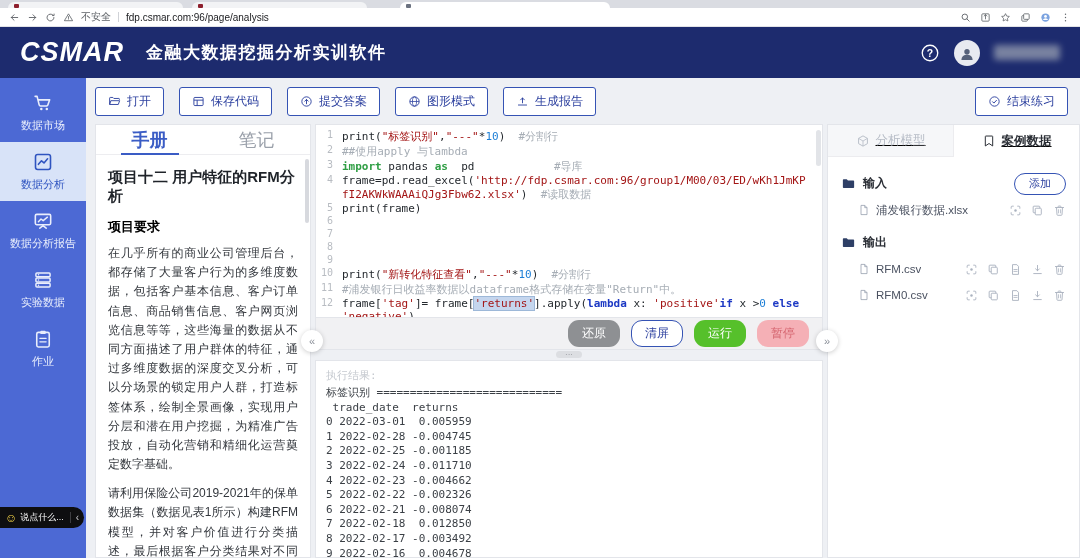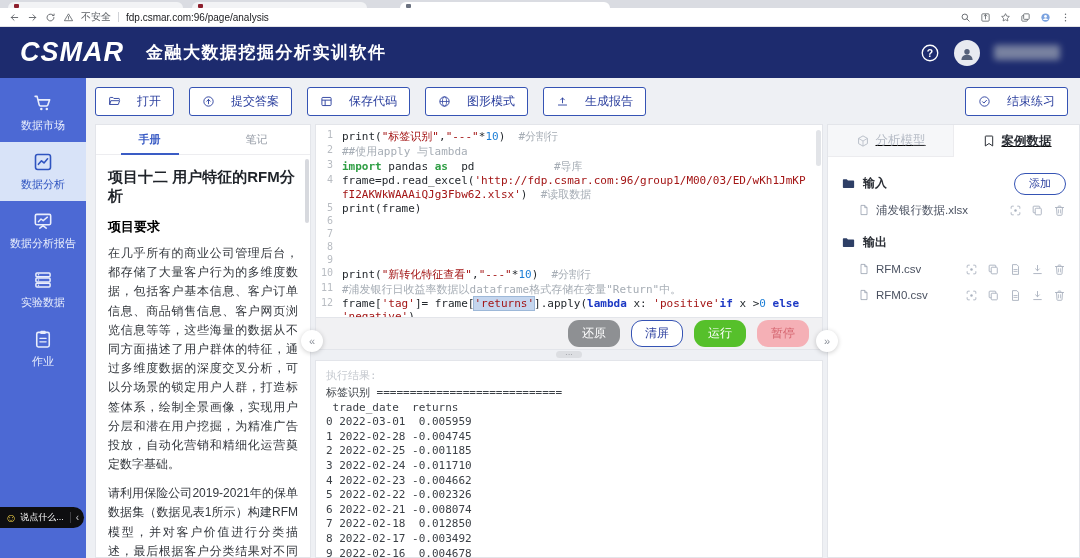--- a/index.html
+++ b/index.html
@@ -43,29 +43,29 @@
   .side-item.active { background:#d8e3f8; color:#2f54c0; }
 
   .chat { position:absolute; left:0; top:507px; height:21px; width:84px; background:#0e0e10; border-radius:0 11px 11px 0;
           display:flex; align-items:center; padding:0 5px; color:#fff; font-size:9px; z-index:30; cursor:pointer; }
   .smiley { color:#f8d648; font-size:12px; margin-right:3px; }
   .chat-txt { white-space:nowrap; overflow:hidden; }
   .chat-arrow { margin-left:auto; border-left:1px solid #3c3c40; padding-left:5px; font-size:10px; color:#cfcfd4; }
 
   
   .toolbar { position:absolute; top:84px; left:95px; right:12px; height:34px; display:flex; align-items:center; gap:15px; }
-  .tbtn { display:inline-flex; align-items:center; gap:16px; background:#fff; border:1px solid #3553b4; color:#2b3f9e;
+  .tbtn { display:inline-flex; align-items:center; gap:6px; background:#fff; border:1px solid #3553b4; color:#2b3f9e;
           font-size:12px; padding:5px 12px; border-radius:3px; cursor:pointer; font-family:inherit; }
   .tbtn .icn { width:13px; height:13px; color:#2b3f9e; }
   .tbtn-end { margin-left:auto; }
 
   
   .manual { position:absolute; top:124px; left:95px; width:216px; bottom:0; background:#fff; border:1px solid #e3e5ea; overflow:hidden; }
   .manual-tabs { height:30px; display:flex; border-bottom:1px solid #ededf0; }
-  .mtab { flex:1; display:flex; align-items:center; justify-content:center; font-size:11px; color:#9aa0aa; position:relative; cursor:pointer;text-align:right; }
+  .mtab { flex:1; display:flex; align-items:center; justify-content:center; font-size:18px; color:#9aa0aa; position:relative; cursor:pointer;text-align:right; }
   .mtab.active { color:#3a5cc5; font-weight:bold; }
   .mtab.active:after { content:""; position:absolute; bottom:-1px; left:50%; transform:translateX(-50%); width:58px; height:2px; background:#3a5cc5; }
   .manual-body { padding:10px 12px 0 12px; }
   .mh1 { font-size:15px; font-weight:bold; color:#1f2329; margin:3px 0 12px; }
   .mh2 { font-size:13px; font-weight:bold; color:#000000; margin:0 0 8px; }
   .manual-body p { font-size:12px; color:#33373d; line-height:1.6; text-align:justify; margin-bottom:10px; }
   .manual-scroll { position:absolute; right:1px; top:34px; width:4px; height:64px; background:#d7d9de; border-radius:2px; }
 
   
   .middle { position:absolute; top:124px; left:315px; width:508px; bottom:0; }
@@ -290,34 +290,34 @@
           <svg viewBox="0 0 24 24">
             <path d="M3 17.5V5.8a1.3 1.3 0 011.3-1.3H9l1.8 1.9H20a1 1 0 011 1v1.4" fill="none" stroke="currentColor" stroke-width="1.7"></path>
             <path d="M3 17.5l2.3-7h16.2L19 17.5z" fill="none" stroke="currentColor" stroke-width="1.7" stroke-linejoin="round"></path>
           </svg>
         </span>
       <span>打开</span>
     </button>
     <button class="tbtn">
       <span class="icn">
           <svg viewBox="0 0 24 24">
+            <rect x="3.5" y="4.5" width="17" height="15" rx="1.8" fill="none" stroke="currentColor" stroke-width="1.7"></rect>
+            <path d="M3.5 9.5h17M9.5 9.5v10" stroke="currentColor" stroke-width="1.7"></path>
+          </svg>
+        </span>
+      <span>保存代码</span>
+    </button>
+    <button class="tbtn">
+      <span class="icn">
+          <svg viewBox="0 0 24 24">
             <circle cx="12" cy="12" r="8.6" fill="none" stroke="currentColor" stroke-width="1.7"></circle>
             <path d="M12 16.2V8.4M8.8 11.4L12 8.2l3.2 3.2" fill="none" stroke="currentColor" stroke-width="1.7" stroke-linecap="round" stroke-linejoin="round"></path>
           </svg>
         </span>
       <span>提交答案</span>
-    </button>
-    <button class="tbtn">
-      <span class="icn">
-          <svg viewBox="0 0 24 24">
-            <rect x="3.5" y="4.5" width="17" height="15" rx="1.8" fill="none" stroke="currentColor" stroke-width="1.7"></rect>
-            <path d="M3.5 9.5h17M9.5 9.5v10" stroke="currentColor" stroke-width="1.7"></path>
-          </svg>
-        </span>
-      <span>保存代码</span>
     </button>
     <button class="tbtn">
       <span class="icn">
           <svg viewBox="0 0 24 24">
             <circle cx="12" cy="12" r="8.6" fill="none" stroke="currentColor" stroke-width="1.7"></circle>
             <ellipse cx="12" cy="12" rx="3.8" ry="8.6" fill="none" stroke="currentColor" stroke-width="1.4"></ellipse>
             <path d="M3.4 12h17.2" stroke="currentColor" stroke-width="1.4"></path>
           </svg>
         </span>
       <span>图形模式</span>

